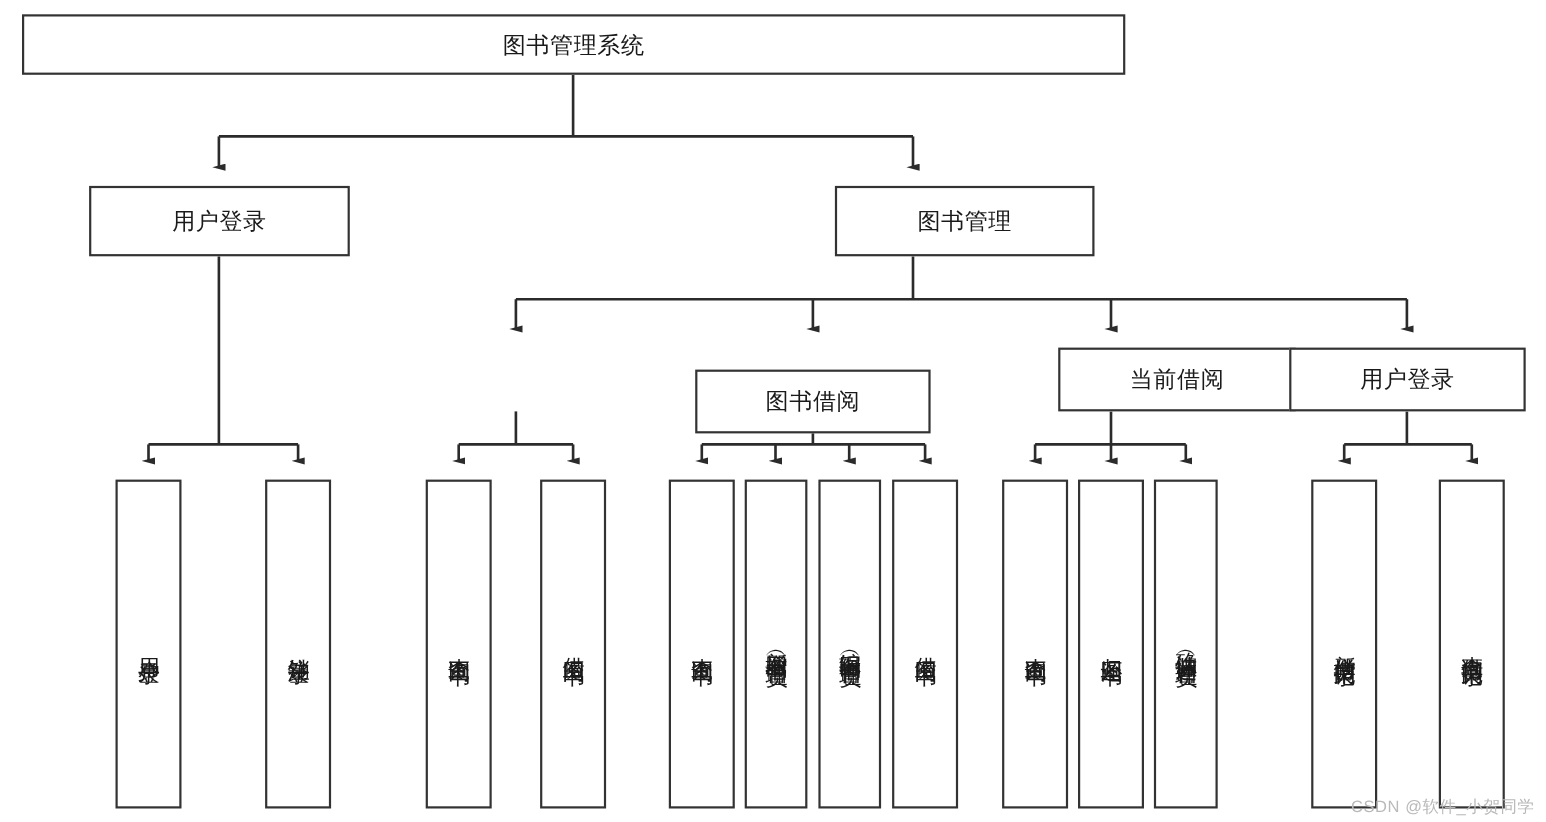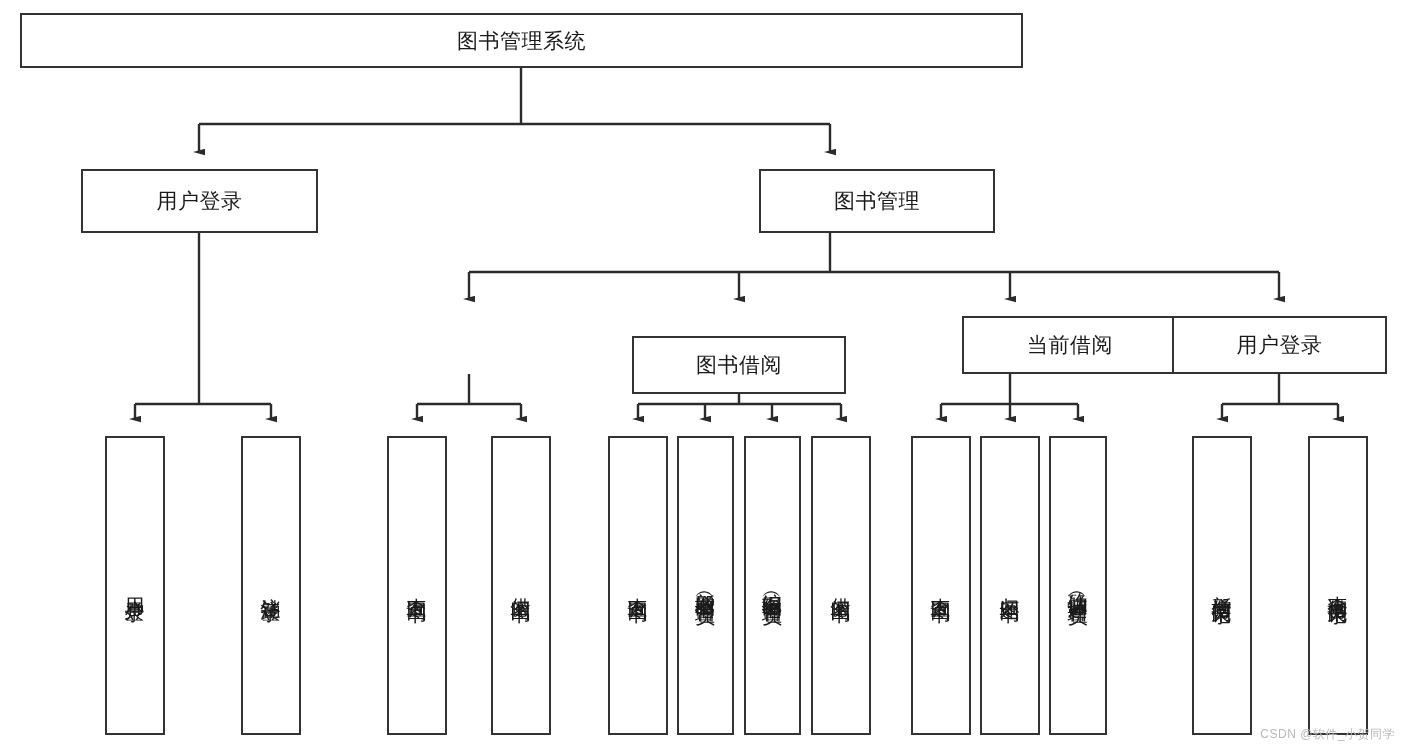--- a/index.html
+++ b/index.html
@@ -49,21 +49,21 @@
     line-height: 1;
     white-space: nowrap;
   }
   .node .htext {
     white-space: nowrap;
   }
   .watermark {
     position: absolute;
     right: 10px;
     bottom: 4px;
-    font-size: 12px;
+    font-size: 15px;
     color: #b9b9b9;
     white-space: nowrap;
     letter-spacing: 0.5px;
   }
 </style>
 </head>
 <body>
 
 <div id="canvas">
 

